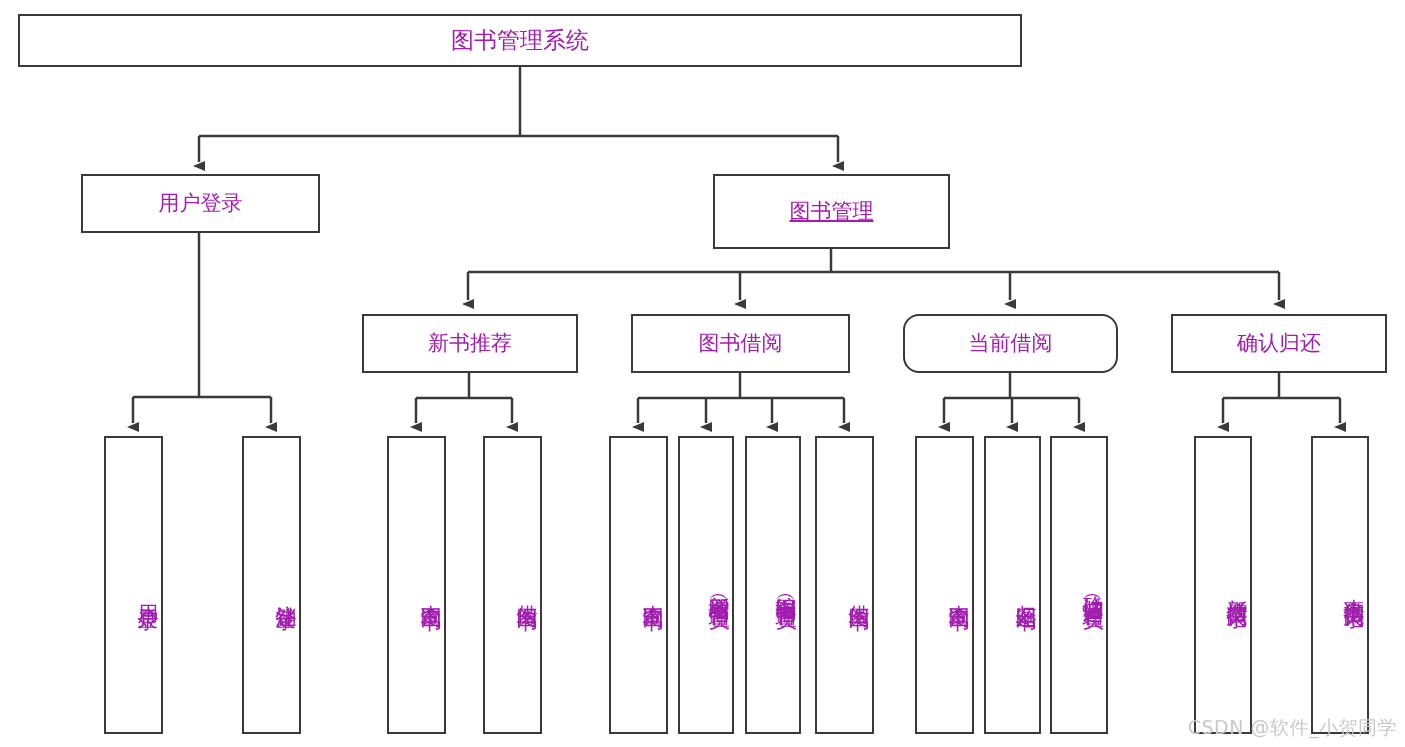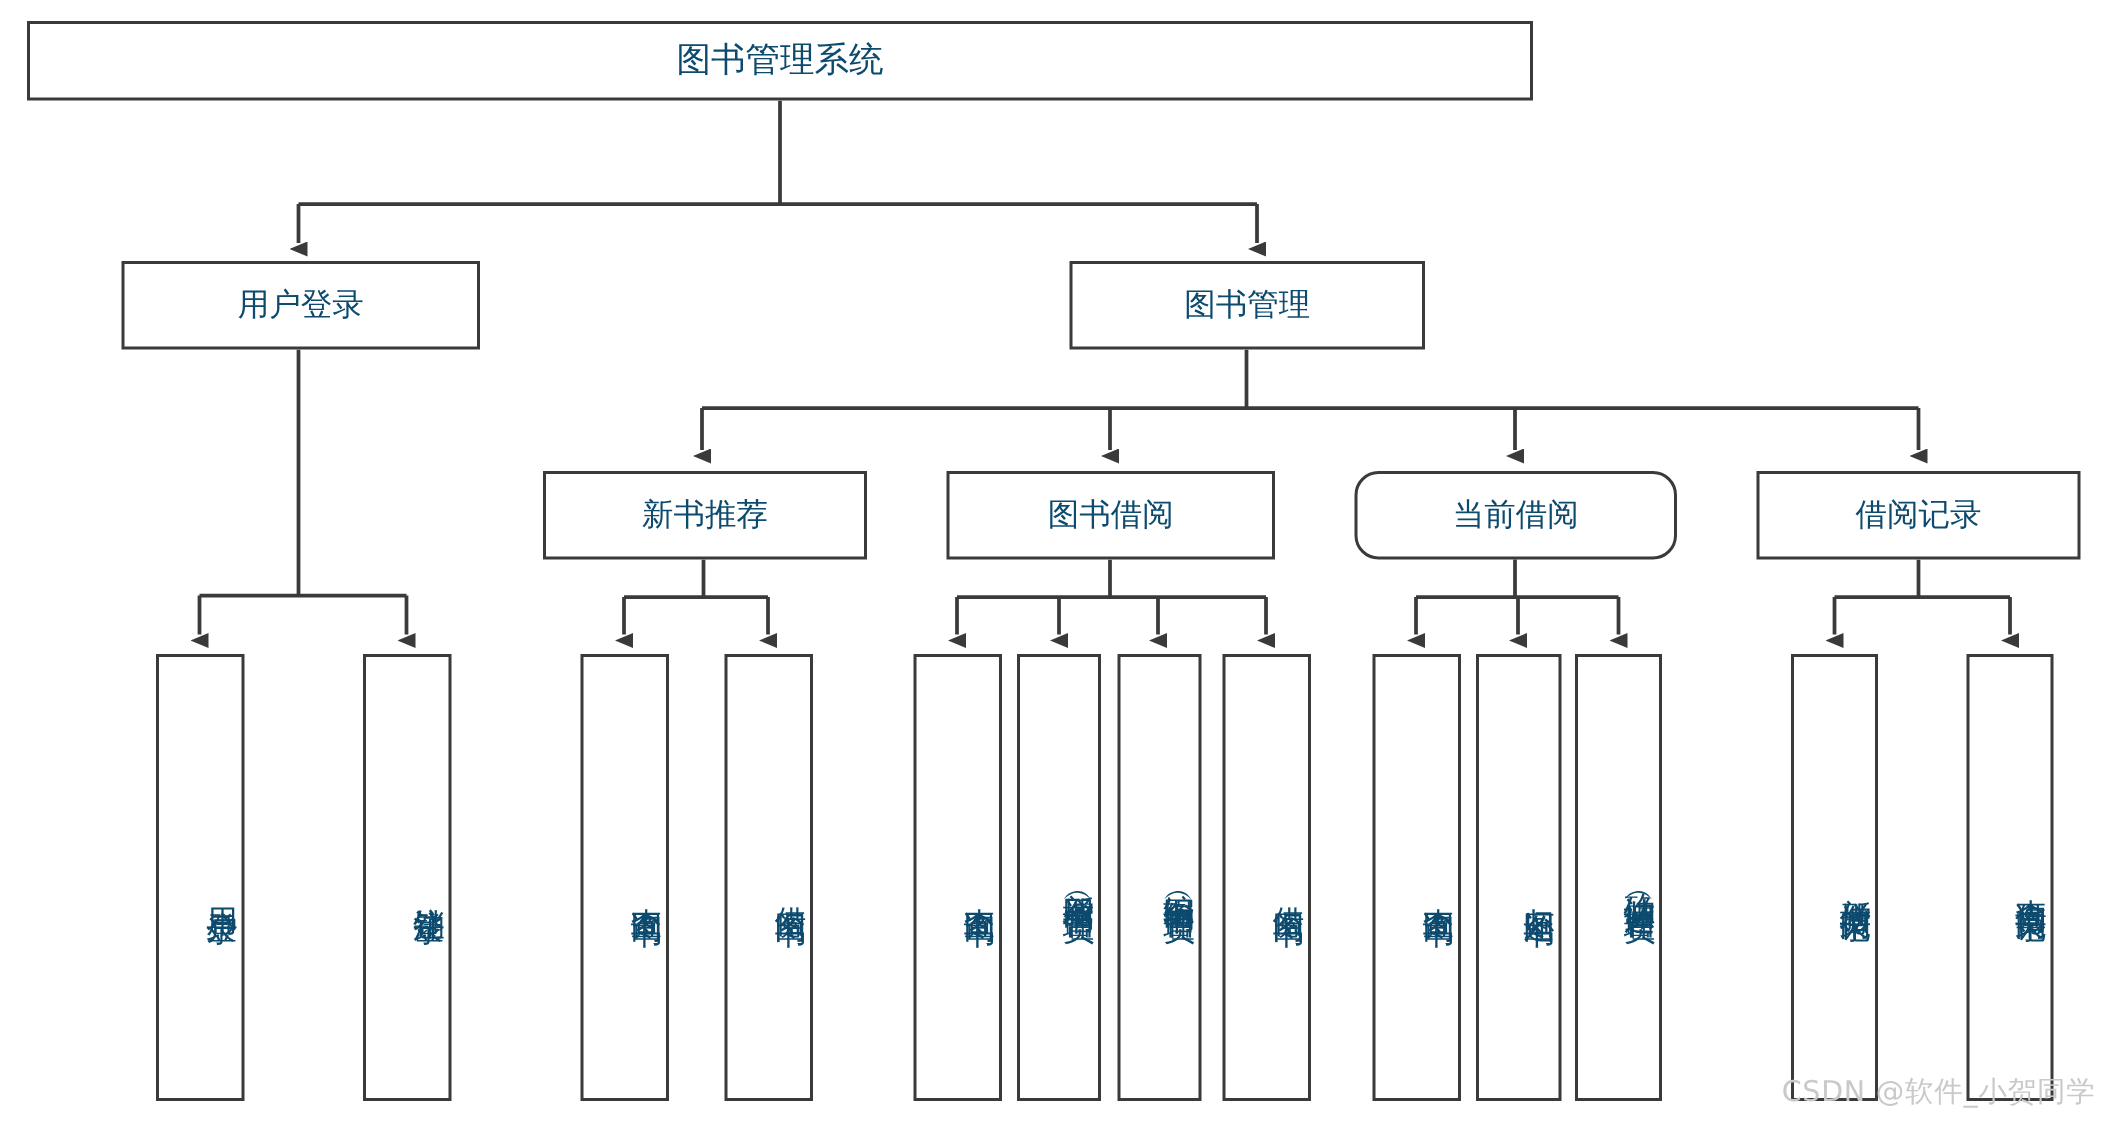--- a/index.html
+++ b/index.html
@@ -20,21 +20,21 @@
   svg.wires {
     position: absolute;
     left: 0; top: 0;
     width: 1405px; height: 747px;
     pointer-events: none;
   }
   .node {
     position: absolute;
     border: 2px solid #3a3a3a;
     background: #ffffff;
-    color: #0c4a6e;
+    color: #a21caf;
     display: flex;
     align-items: center;
     justify-content: center;
     text-align: center;
     line-height: 1.25;
   }
   .node.root {
     font-size: 23px;
   }
   .node.lvl2 {
@@ -117,26 +117,26 @@
       <path d="M1279,373 L1279,398"></path>
       <path d="M1223,398 L1340,398"></path>
       <path d="M1223,398 L1223,423" marker-end="url(#arrow)"></path>
       <path d="M1340,398 L1340,423" marker-end="url(#arrow)"></path>
     </g>
   </svg>
 
   <div class="node root" style="left:18px; top:14px; width:1004px; height:53px;">图书管理系统</div>
 
   <div class="node lvl2" style="left:81px; top:174px; width:239px; height:59px;">用户登录</div>
-  <div class="node lvl2" style="left:713px; top:174px; width:237px; height:59px;">图书管理</div>
+  <div class="node lvl2" style="left:713px; top:174px; width:237px; height:75px;text-decoration:underline;">图书管理</div>
 
   <div class="node lvl3" style="left:631px; top:314px; width:219px; height:59px;">图书借阅</div>
   <div class="node lvl3" style="left:362px; top:314px; width:216px; height:59px;">新书推荐</div>
   <div class="node lvl3" style="left:903px; top:314px; width:215px; height:59px;border-radius:16px;">当前借阅</div>
-  <div class="node lvl3" style="left:1171px; top:314px; width:216px; height:59px;">借阅记录</div>
+  <div class="node lvl3" style="left:1171px; top:314px; width:216px; height:59px;">确认归还</div>
 
   <div class="node leaf" style="left:104px; top:436px; width:59px; height:298px;">用户登录</div>
   <div class="node leaf" style="left:242px; top:436px; width:59px; height:298px;">注销登录</div>
 
   <div class="node leaf" style="left:387px; top:436px; width:59px; height:298px;">查询图书</div>
   <div class="node leaf" style="left:483px; top:436px; width:59px; height:298px;">借阅图书</div>
 
   <div class="node leaf" style="left:609px; top:436px; width:59px; height:298px;">查询图书</div>
   <div class="node leaf tall" style="left:678px; top:436px; width:56px; height:298px;">新增图书（管理员）</div>
   <div class="node leaf tall" style="left:745px; top:436px; width:56px; height:298px;">编辑图书（管理员）</div>

